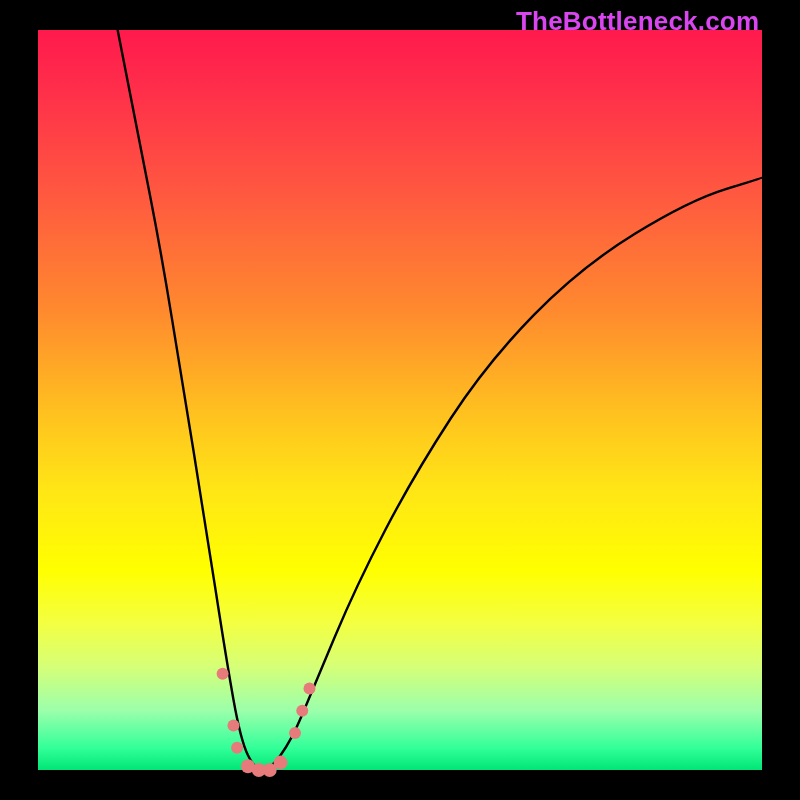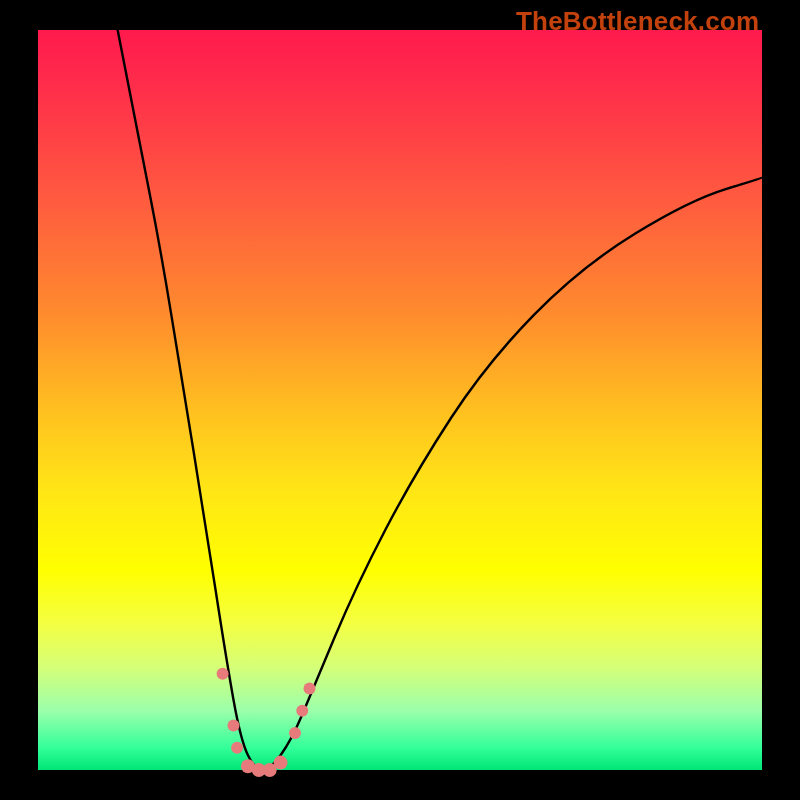--- a/index.html
+++ b/index.html
@@ -29,21 +29,21 @@
       #ffff00 73%,
       #f4ff40 80%,
       #d6ff77 86%,
       #9bffab 92%,
       #33ff99 97%,
       #00e676 100%
     );
   }
   .watermark {
     position: absolute;
-    color: #c2410c;
+    color: #d946ef;
     font-weight: bold;
     letter-spacing: 0.2px;
   }
   svg.curve {
     position: absolute;
     top: 0; left: 0;
   }
 </style>
 </head>
 <body>

